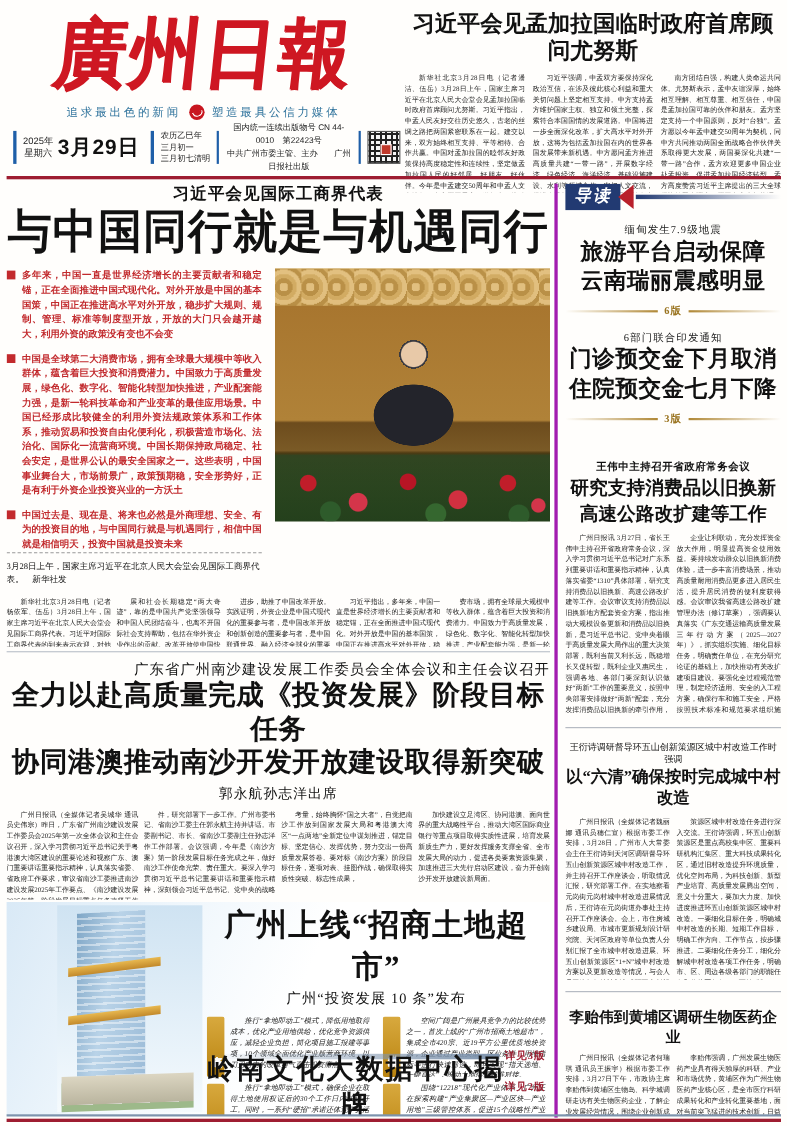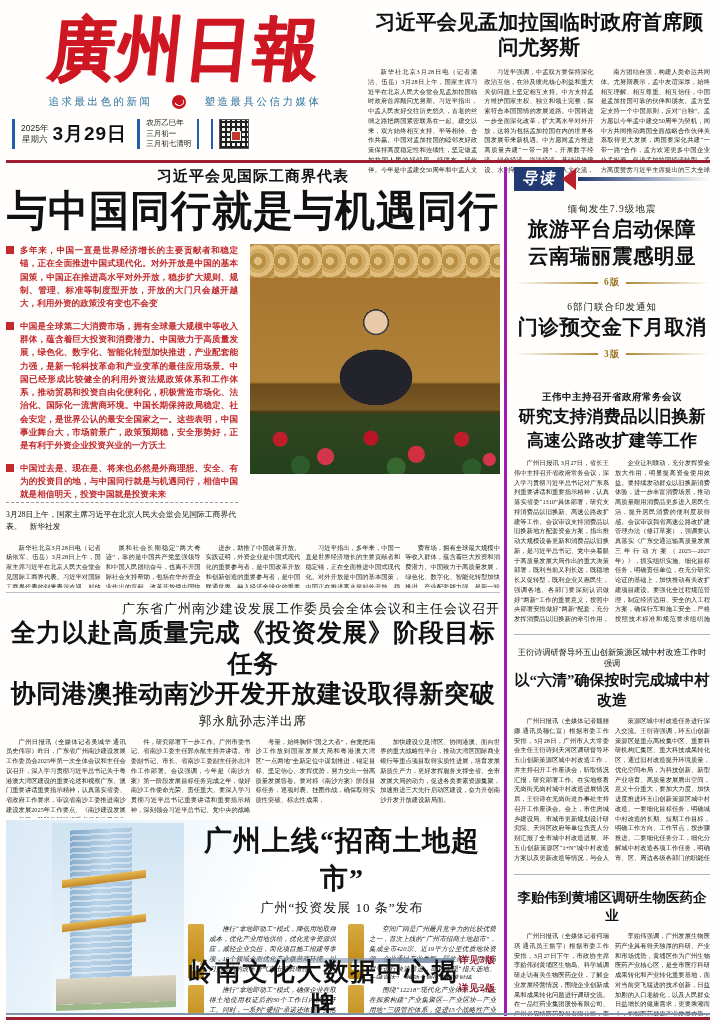--- a/index.html
+++ b/index.html
@@ -5,21 +5,21 @@
   *{margin:0;padding:0;box-sizing:border-box}
   html,body{width:716px;height:1024px;background:#ffffff;overflow:hidden;
     font-family:"Liberation Serif","DejaVu Serif",serif;color:#111}
   .page{position:relative;width:716px;height:1024px;background:#fffefc;overflow:hidden}
 
   
   #masthead-left{position:absolute;left:6px;top:4px;width:358px;height:154px}
   .mast-title{text-align:center;font-size:66px;font-weight:900;color:#ce1722;
     font-family:"DejaVu Serif",serif;letter-spacing:2px;line-height:1.35;
     transform:skewX(-6deg) scaleY(1.04);text-shadow:1px 1px 0 #ce1722}
-  .tagline{display:flex;align-items:flex-end;justify-content:center;gap:19px;
+  .tagline{display:flex;align-items:flex-end;justify-content:center;gap:7px;
     color:#31749d;font-size:10.5px;letter-spacing:2.5px;font-family:"Liberation Sans",sans-serif;margin-top:2px}
   .logo-circle{width:14px;height:14px;border-radius:50%;background:#c8161f;position:relative;flex:0 0 auto}
   .logo-circle::after{content:"";position:absolute;left:3px;top:6px;width:8px;height:4px;
     border:1.4px solid #fff;border-top:none;border-radius:0 0 6px 6px;transform:rotate(-18deg)}
   .datebar{display:flex;align-items:center;margin-top:8px;height:34px;font-family:"Liberation Sans",sans-serif}
   .vsep{width:3px;height:30px;background:#1f5fa8;margin:0 6px;flex:0 0 auto}
   .vsep.thin{width:2px}
   .d-year{font-size:8.5px;color:#222;line-height:1.35;text-align:center}
   .d-main{font-size:19px;font-weight:bold;color:#111;margin:0 4px;letter-spacing:1px}
   .d-lunar{font-size:7.5px;color:#222;line-height:1.4}
@@ -163,20 +163,24 @@
         <span>星期六</span>
       </div>
       <div class="d-main">3月29日</div>
       <span class="vsep"></span>
       <div class="d-lunar">
         <span>农历乙巳年</span><br>
         <span>三月初一</span><br>
         <span>三月初七清明</span>
       </div>
       <span class="vsep thin"></span>
+      <div class="d-pub" style="flex:1">
+        <span>国内统一连续出版物号 CN 44-0010　第22423号</span><br>
+        <span>中共广州市委主管、主办　　广州日报社出版</span>
+      </div>
       <span class="vsep thin"></span>
       <div class="qr"></div>
     </div>
   </header>
 
   <section id="topright">
     <h2>习近平会见孟加拉国临时政府首席顾问尤努斯</h2>
     <div class="cols3">
       <div class="newscol">新华社北京3月28日电（记者潘洁、伍岳）3月28日上午，国家主席习近平在北京人民大会堂会见孟加拉国临时政府首席顾问尤努斯。习近平指出，中孟人民友好交往历史悠久，古老的丝绸之路把两国紧密联系在一起。建交以来，双方始终相互支持、平等相待、合作共赢。中国对孟加拉国的睦邻友好政策保持高度稳定性和连续性，坚定做孟加拉国人民的好邻居、好朋友、好伙伴。今年是中孟建交50周年和中孟人文交流年。中方愿同孟方一道努力，推动中孟合作不断迈上新台阶，更好造福两国人民。</div>
       <div class="newscol">习近平强调，中孟双方要保持深化政治互信，在涉及彼此核心利益和重大关切问题上坚定相互支持。中方支持孟方维护国家主权、独立和领土完整，探索符合本国国情的发展道路。中国将进一步全面深化改革，扩大高水平对外开放，这将为包括孟加拉国在内的世界各国发展带来新机遇。中方愿同孟方推进高质量共建“一带一路”，开展数字经济、绿色经济、海洋经济、基础设施建设、水利等领域合作，密切人文交流，促进人民相知相亲。中方倡导平等有序的世界多极化、普惠包容的经济全球化，愿同孟方加强多边协调合作，推动全球</div>
@@ -223,20 +227,21 @@
       <div class="sb-ref">
           <span class="bar"></span>
           <span class="pg">6版</span>
           <span class="bar rev"></span>
         </div>
     </div>
 
     <div class="sb-item">
       <div class="sb-kicker">6部门联合印发通知</div>
       <div class="sb-line">门诊预交金下月取消</div>
+      <div class="sb-line">住院预交金七月下降</div>
       <div class="sb-ref">
           <span class="bar"></span>
           <span class="pg">3版</span>
           <span class="bar rev"></span>
         </div>
     </div>
 
     <div class="hatch"></div>
 
     <div class="sb-story">

